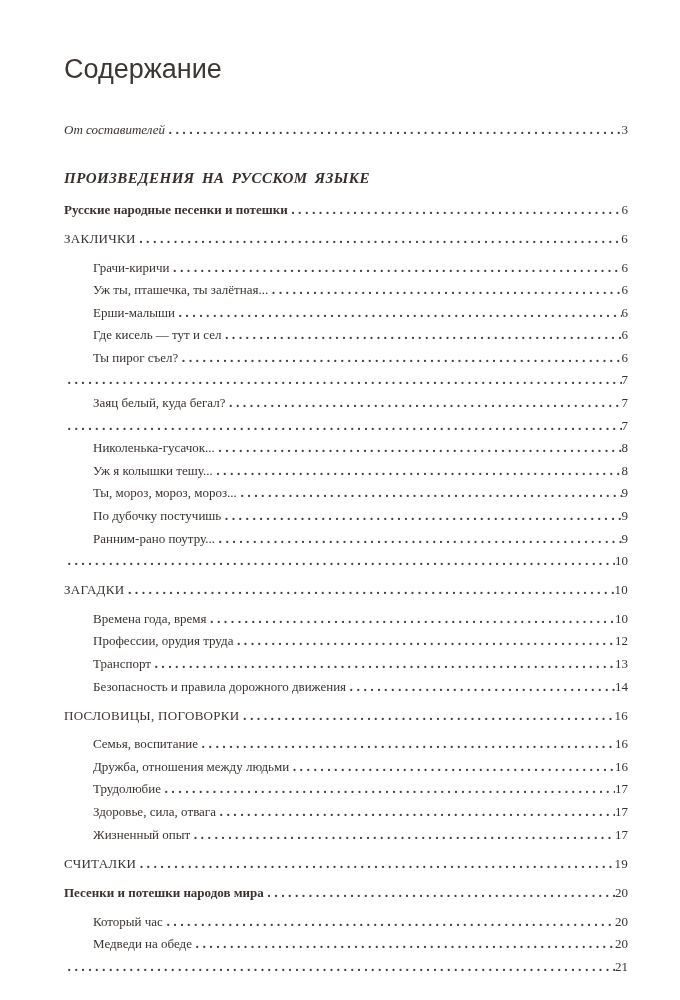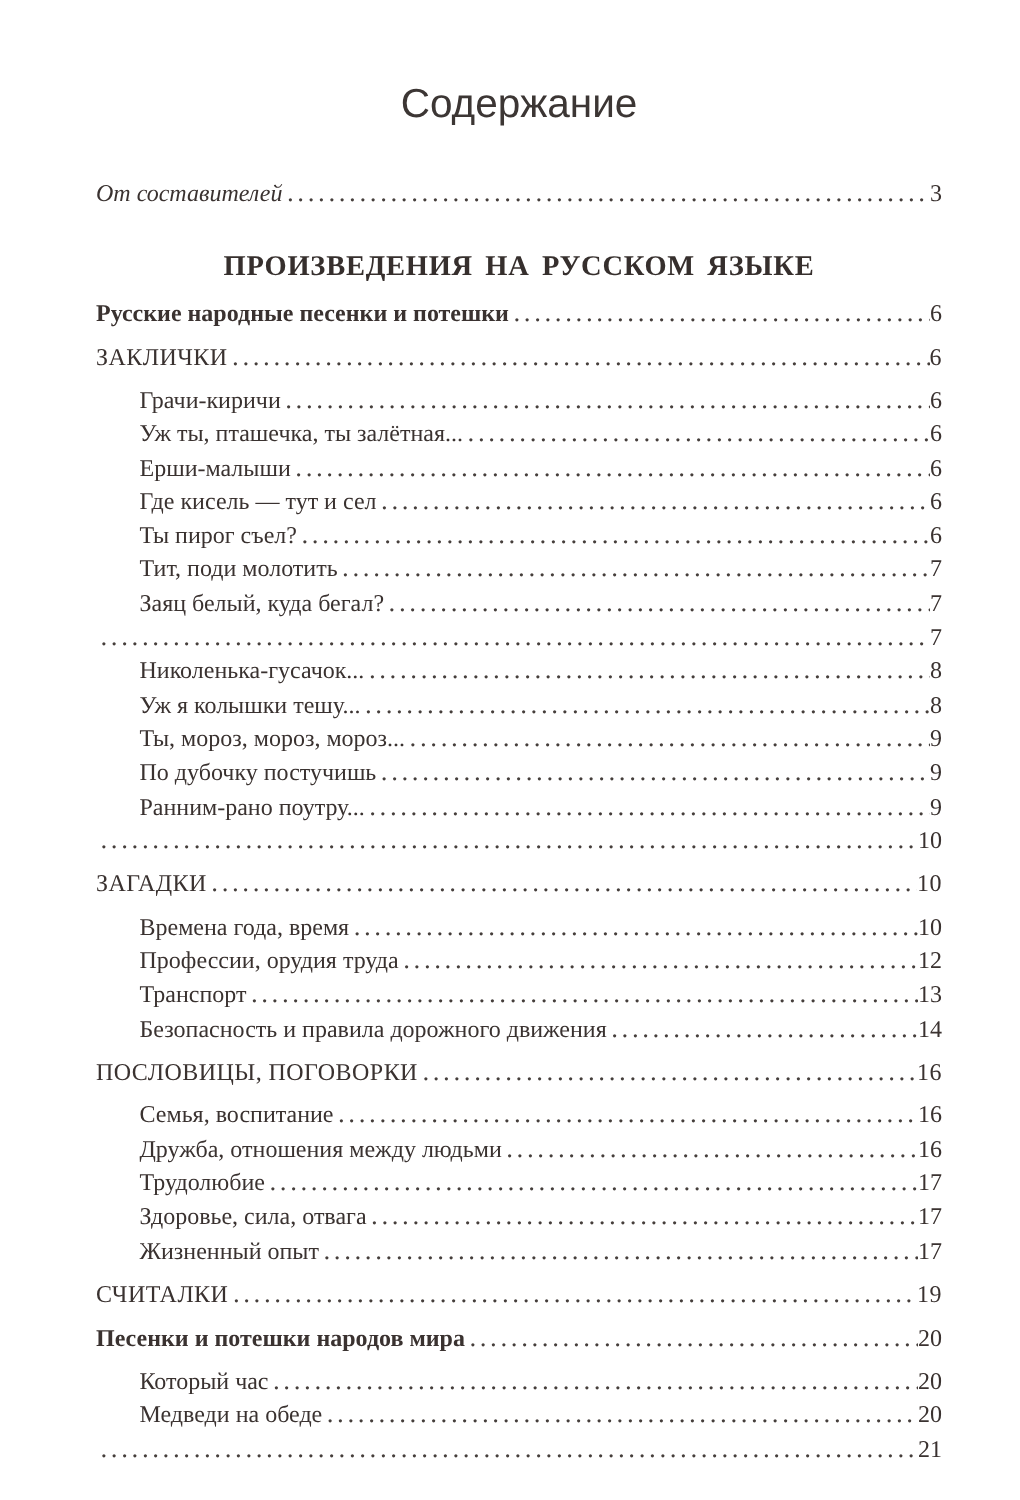--- a/index.html
+++ b/index.html
@@ -19,45 +19,45 @@
     width: 680px;
     height: 1000px;
     padding: 54px 52px 0 64px;
     background: #ffffff;
   }
   .page-title {
     font-family: "Liberation Sans", "DejaVu Sans", sans-serif;
     font-weight: 400;
     font-size: 27px;
     line-height: 30px;
-    text-align: center;
+    text-align: left;
     margin: 0;
     color: #3c3634;
   }
   .toc-row {
     display: flex;
     align-items: baseline;
-    font-size: 16px;
+    font-size: 13px;
     line-height: 21.6px;
     white-space: nowrap;
   }
   .preface-row {
     margin-top: 33px;
     font-style: italic;
     line-height: 22px;
   }
   .part-heading {
     margin-top: 24px;
-    font-size: 19px;
+    font-size: 15px;
     line-height: 26px;
     font-weight: bold;
-    text-align: center;
     letter-spacing: 0.5px;
     word-spacing: 3px;
     color: #362f2d;
+    font-style: italic;
   }
   .toc-list {
     margin-top: 4px;
   }
   .row-bold {
     font-weight: bold;
     margin-top: 5.5px;
     margin-bottom: 5.5px;
     line-height: 22px;
   }
@@ -140,21 +140,20 @@
     <span class="toc-label">Где кисель — тут и сел</span>
     <span class="toc-leader"></span>
     <span class="toc-page">6</span>
   </div>
       <div class="toc-row row-sub">
     <span class="toc-label">Ты пирог съел?</span>
     <span class="toc-leader"></span>
     <span class="toc-page">6</span>
   </div>
       <div class="toc-row row-sub">
-    <span class="toc-label">Тит, поди молотить</span>
     <span class="toc-leader"></span>
     <span class="toc-page">7</span>
   </div>
       <div class="toc-row row-sub">
     <span class="toc-label">Заяц белый, куда бегал?</span>
     <span class="toc-leader"></span>
     <span class="toc-page">7</span>
   </div>
       <div class="toc-row row-sub">
     <span class="toc-leader"></span>

